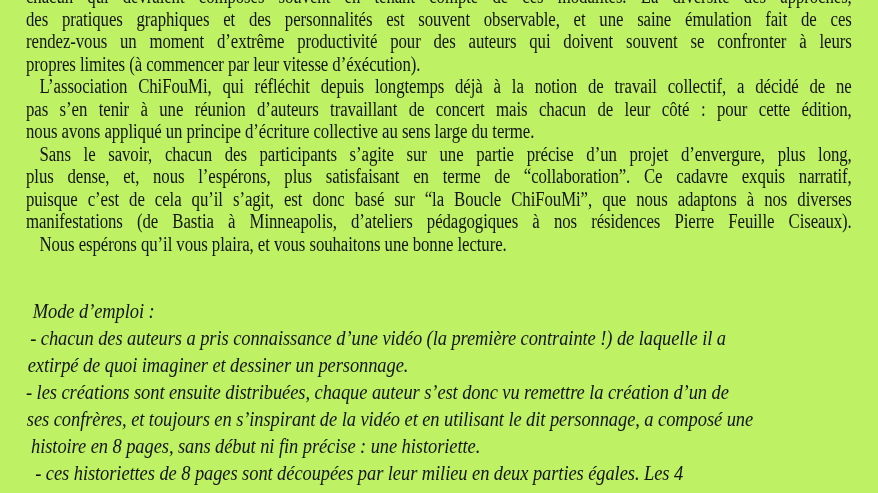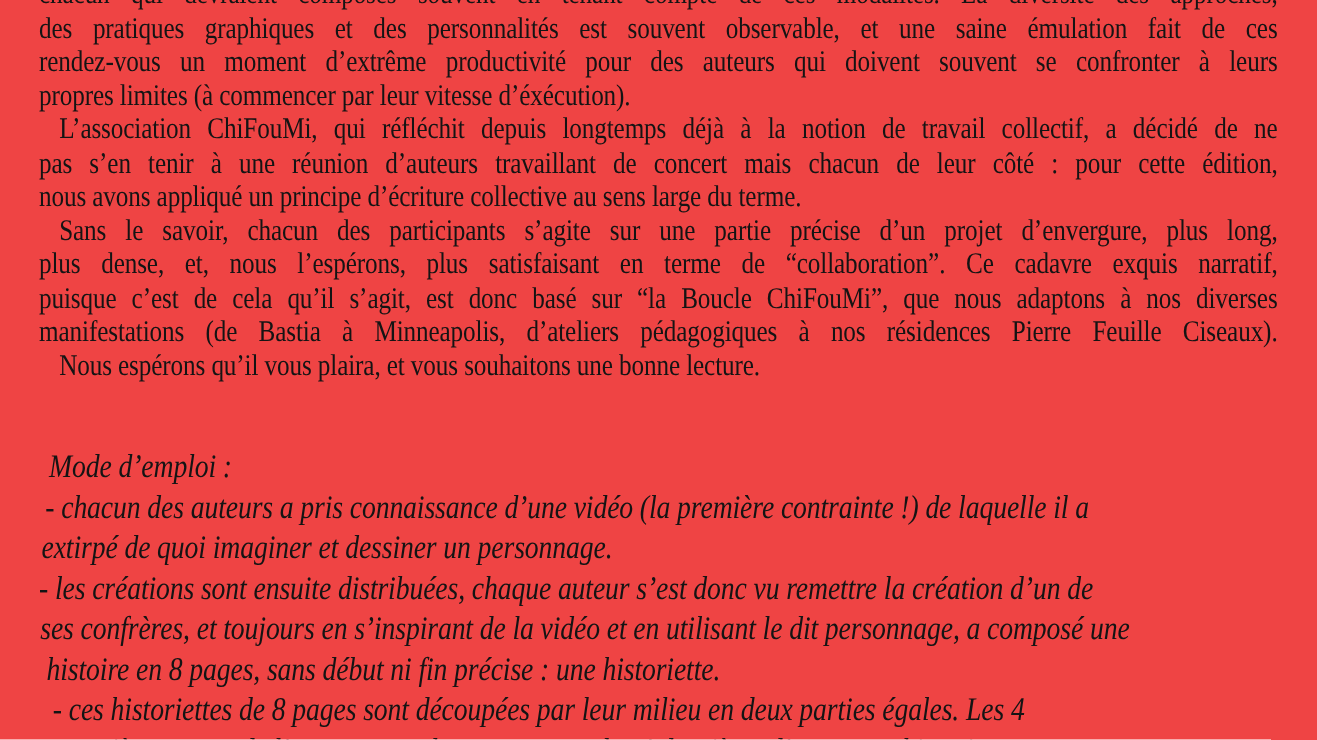--- a/index.html
+++ b/index.html
@@ -5,21 +5,21 @@
   html, body {
     margin: 0;
     padding: 0;
     background: #ffffff;
   }
   .page {
     position: relative;
     width: 878px;
     height: 493px;
     overflow: hidden;
-    background: #ef4444;
+    background: #bef264;
     color: #141414;
     font-family: "Liberation Serif", serif;
   }
   .text-col {
     position: absolute;
     left: 26px;
     top: 0;
     width: 826px;
   }
   .intro {

